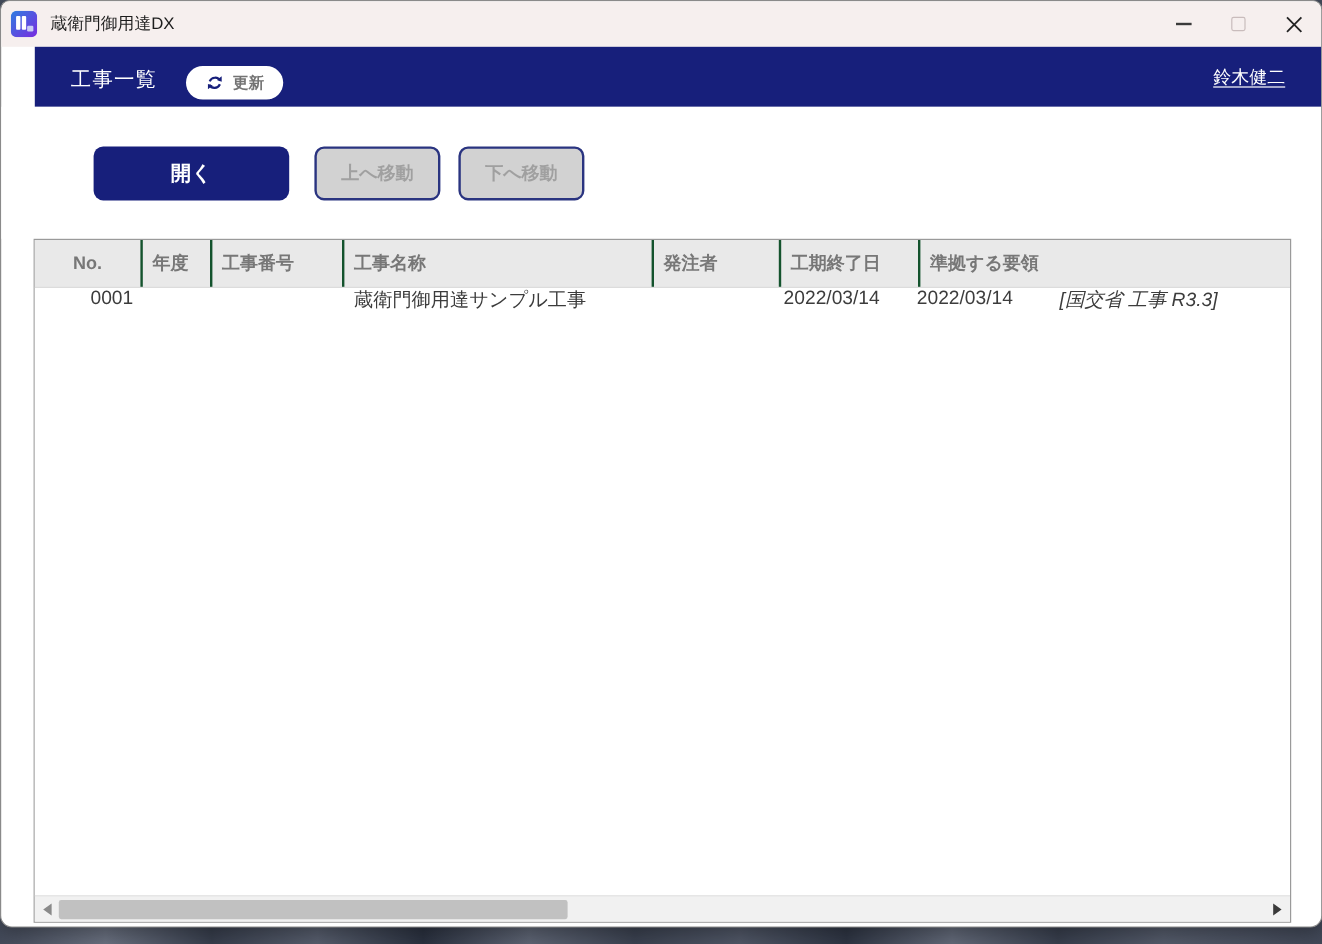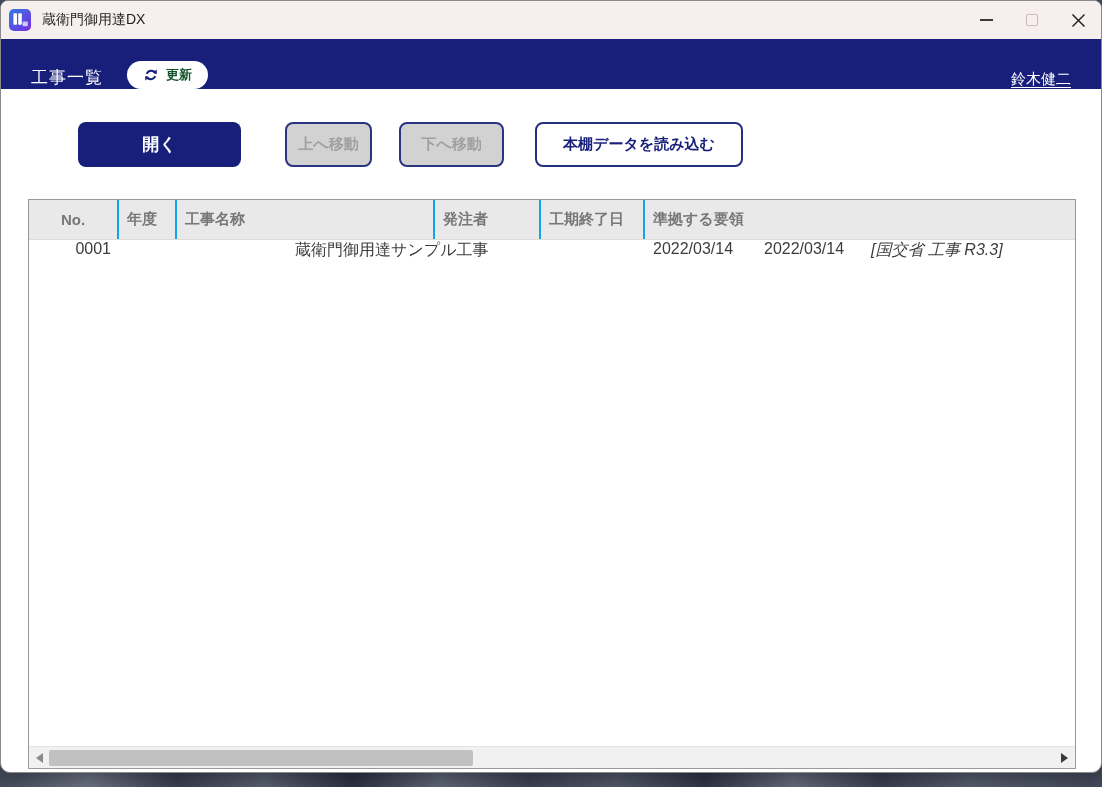--- a/index.html
+++ b/index.html
@@ -16,53 +16,53 @@
   }
   
   .titlebar { height:38px; background:#f6efee; display:flex; align-items:center; padding-left:8px;text-align:center; }
   .app-icon { width:22px; height:22px; flex:0 0 auto; }
   .title { font-size:14px; color:#1c1c1c; margin-left:11px; }
   .win-controls { margin-left:auto; display:flex; height:100%; }
   .win-btn { width:46px; height:100%; display:flex; align-items:center; justify-content:center; cursor:default; }
   .glyph-min { width:13px; height:2px; background:#3a3a3a; }
   .glyph-max { width:12px; height:12px; border:1px solid #c9bcbc; border-radius:2px; }
   
-  .navbar { height:50px; background:#171f7b; display:flex; align-items:flex-end; padding:0 30px; }
+  .navbar { height:50px; background:#171f7b; display:flex; align-items:flex-start; padding:16px 30px;margin-left:28px; }
   .nav-title { color:#fff; font-size:17px; letter-spacing:1px; }
   .refresh-pill {
     margin-left:24px; height:28px; padding:0 16px; border:none; border-radius:14px;
-    background:#fff; color:#14532d; font-weight:bold; font-size:13px;
+    background:#fff; color:#737373; font-weight:bold; font-size:13px;
     display:flex; align-items:center; gap:7px; cursor:pointer;
     font-family:"Liberation Sans","DejaVu Sans",sans-serif;
   }
   .user-link { margin-left:auto; color:#fff; font-size:15px; text-decoration:underline; text-underline-offset:3px; cursor:pointer; }
   
   .toolbar { height:110px; background:#fff; display:flex; align-items:center; }
   .btn {
     height:45px; border-radius:8px; font-weight:bold; font-size:15px;
     display:flex; align-items:center; justify-content:center; gap:6px; cursor:pointer;
     font-family:"Liberation Sans","DejaVu Sans",sans-serif;
     text-align:right;
   }
   .btn-open { width:163px; margin-left:77px; background:#171f7b; color:#fff; border:none; font-size:17px; }
   .btn-gray { background:#d2d2d2; color:#a0a0a0; border:2px solid #2a3480; }
-  .btn-up   { width:87px; margin-left:44px;font-family:Liberation Serif, serif; }
-  .btn-down { width:105px; margin-left:27px; }
+  .btn-up   { width:105px; margin-left:21px;font-family:Liberation Serif, serif; }
+  .btn-down { width:105px; margin-left:15px; }
   .btn-delete { width:86px; margin-left:33px; background:#d2d2d2; color:#a0a0a0; border:2px solid #d05048; }
   .btn-outline { background:#fff; color:#171f7b; border:2px solid #252f7e; }
   .btn-download { width:134px; margin-left:32px; }
   .btn-load { width:208px; margin-left:31px; }
   
   .table-wrap { margin:0 27px; width:1048px; height:570px; border:1px solid #9a9a9a; display:flex; flex-direction:column; background:#fff; }
   .thead { display:flex; height:40px; flex:0 0 auto; background:#e9e9e9; color:#777; font-weight:bold; font-size:15px; border-bottom:1px solid #dcdcdc; }
-  .th { display:flex; align-items:center; padding:0 8px; border-right:2px solid #0ea5e9; white-space:nowrap; }
+  .th { display:flex; align-items:center; padding:0 8px; border-right:2px solid #14532d; white-space:nowrap; }
   .th:last-child { border-right:none; }
   .c-no { width:90px; } .th.c-no { justify-content:center; }
   .c-year { width:58px; } .c-num { width:110px; } .c-name { width:258px; }
-  .c-orderer { width:106px; } .c-start { width:111px; } .c-end { width:104px; }
+  .c-orderer { width:106px; } .c-start { width:111px; } .c-end { width:116px; }
   .c-guide { flex:1; }
   .tbody { flex:1 1 auto; background:#fff; }
   .trow { display:flex; height:40px; align-items:flex-start; font-size:16px; color:#3c3c3c; }
   .td { padding:0 8px; white-space:nowrap; overflow:hidden; }
   .td.c-no { text-align:right; }
   .td.c-start, .td.c-end { padding:0 2px; }
   .td.c-guide { padding:0 5px;font-style:italic; }
   
   .hscroll { height:22px; flex:0 0 auto; background:#f1f1f1; border-top:1px solid #e3e3e3; position:relative; }
   .scroll-thumb { position:absolute; left:20px; top:3px; width:424px; height:16px; background:#c1c1c1; border-radius:2px; }
@@ -118,27 +118,27 @@
       </svg>
       <span>更新</span>
     </button>
     <a class="user-link">鈴木健二</a>
   </div>
 
   <div class="toolbar">
     <button class="btn btn-open">開く</button>
     <button class="btn btn-gray btn-up">上へ移動</button>
     <button class="btn btn-gray btn-down">下へ移動</button>
-    <button class="btn btn-outline btn-load">本棚データを読み込む</button>
   </div>
 
   <div class="table-wrap">
     <div class="thead">
       <div class="th c-no">No.</div>
       <div class="th c-year">年度</div>
+      <div class="th c-num">工事番号</div>
       <div class="th c-name">工事名称</div>
       <div class="th c-orderer">発注者</div>
       <div class="th c-end">工期終了日</div>
       <div class="th c-guide">準拠する要領</div>
     </div>
     <div class="tbody">
       <div class="trow">
         <div class="td c-no">0001</div>
         <div class="td c-year"></div>
         <div class="td c-num"></div>

